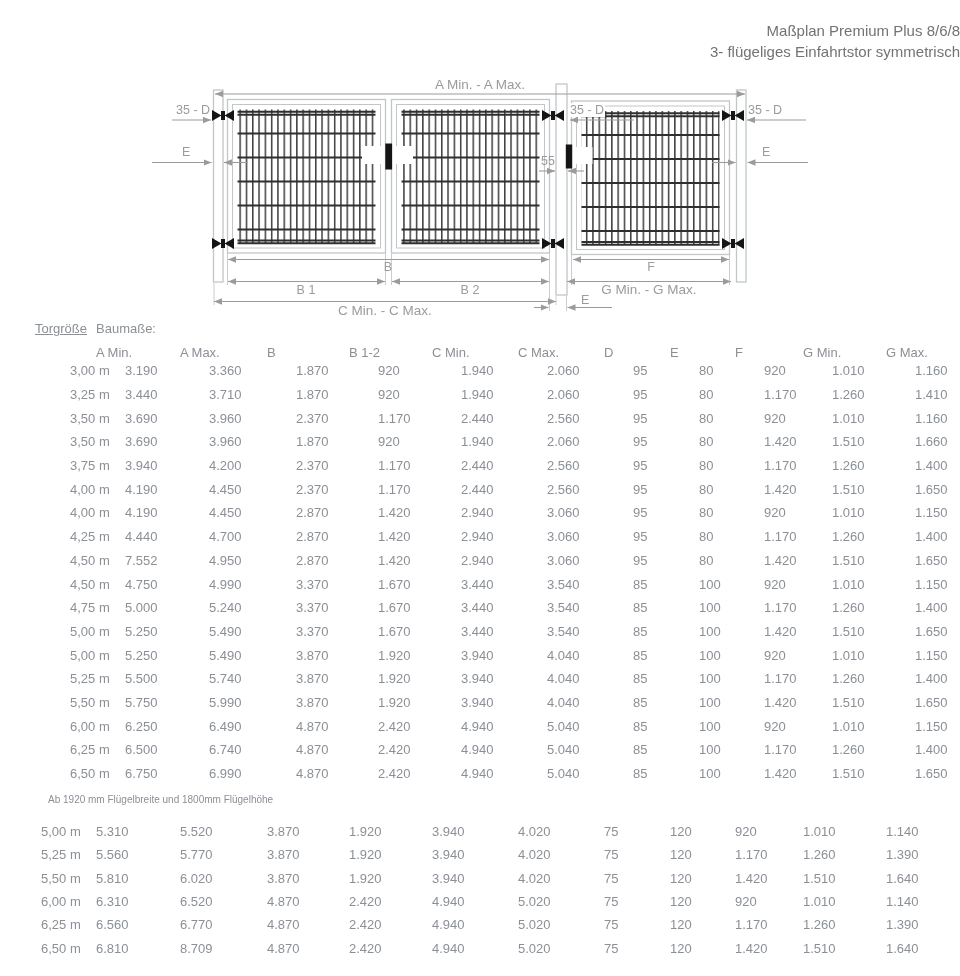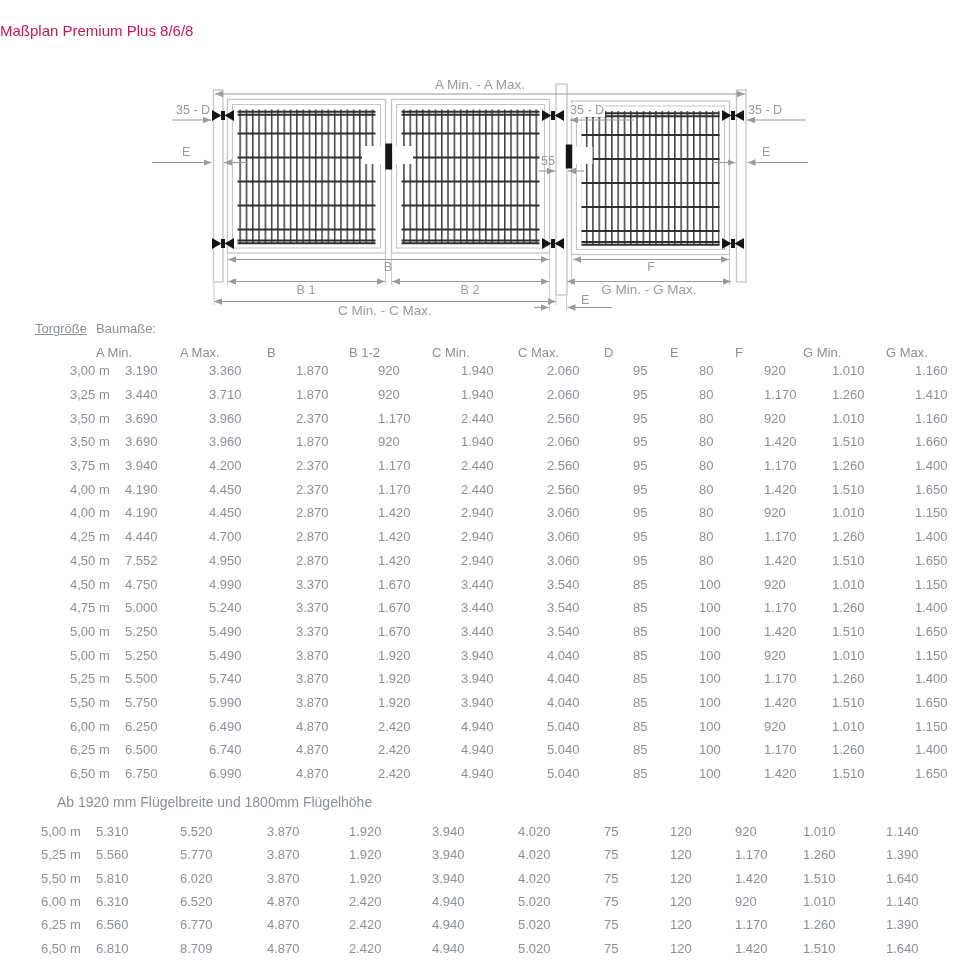--- a/index.html
+++ b/index.html
@@ -1,42 +1,43 @@
 <!DOCTYPE html>
 <html><head>
 <meta charset="utf-8">
 <style>
   html,body{margin:0;padding:0;background:#fff;}
   #screen{position:relative;width:960px;height:976px;background:#fff;overflow:hidden;
           font-family:"Liberation Sans",sans-serif;}
-  .title{position:absolute;top:20px;left:0;width:960px;text-align:left;
-         color:#be185d;font-size:15px;line-height:21px;}
+  .title{position:absolute;top:20px;left:0;width:960px;text-align:right;
+         color:#737373;font-size:15px;line-height:21px;}
   svg{position:absolute;top:75px;left:0;}
   svg text{font-family:"Liberation Sans",sans-serif;fill:#9b9b9b;font-size:12.5px;}
   svg text.big{font-size:13.5px;}
   
   .tbl{position:absolute;left:0;width:960px;color:#8b9097;font-size:13px;}
   .trow{display:grid;grid-template-columns:55px 84px 87px 82px 83px 86px 86px 66px 65px 68px 83px 74px;
         padding-left:41px;align-items:center;height:23.7px;white-space:nowrap;}
   .sec2 .trow{height:23.3px;}
   .theader1{position:absolute;top:321px;left:0;height:18px;color:#8b9097;font-size:13px;}
   .theader1 .h-corner{position:absolute;left:35px;top:0;text-decoration:underline;}
   .theader1 .h-group{position:absolute;left:96px;top:0;}
   .theader2{position:absolute;top:341px;left:0;}
   .sec1{position:absolute;top:359px;left:0;padding-left:29px;}
-  .note{position:absolute;top:794px;left:57px;color:#8b9097;font-size:14px;}
+  .note{position:absolute;top:794px;left:48px;color:#8b9097;font-size:10px;}
   .sec2{position:absolute;top:820px;left:0;}
 </style>
 </head>
 <body>
 
 <div id="screen">
 
   <div class="title">
     <div>Maßplan Premium Plus 8/6/8</div>
+    <div>3- flügeliges Einfahrtstor symmetrisch</div>
   </div>
 
   <svg width="960" height="250" viewBox="0 75 960 250">
     <defs>
       <marker id="arr" orient="auto-start-reverse" markerUnits="userSpaceOnUse" markerWidth="8" markerHeight="7" refX="8" refY="3.2">
         <path d="M0,0 L8,3.2 L0,6.4 Z" fill="#9b9b9b"></path>
       </marker>
       <pattern id="vbars" patternUnits="userSpaceOnUse" width="6.3" height="10">
         <rect width="1.5" height="10" fill="#3e3e3e"></rect>
       </pattern>

